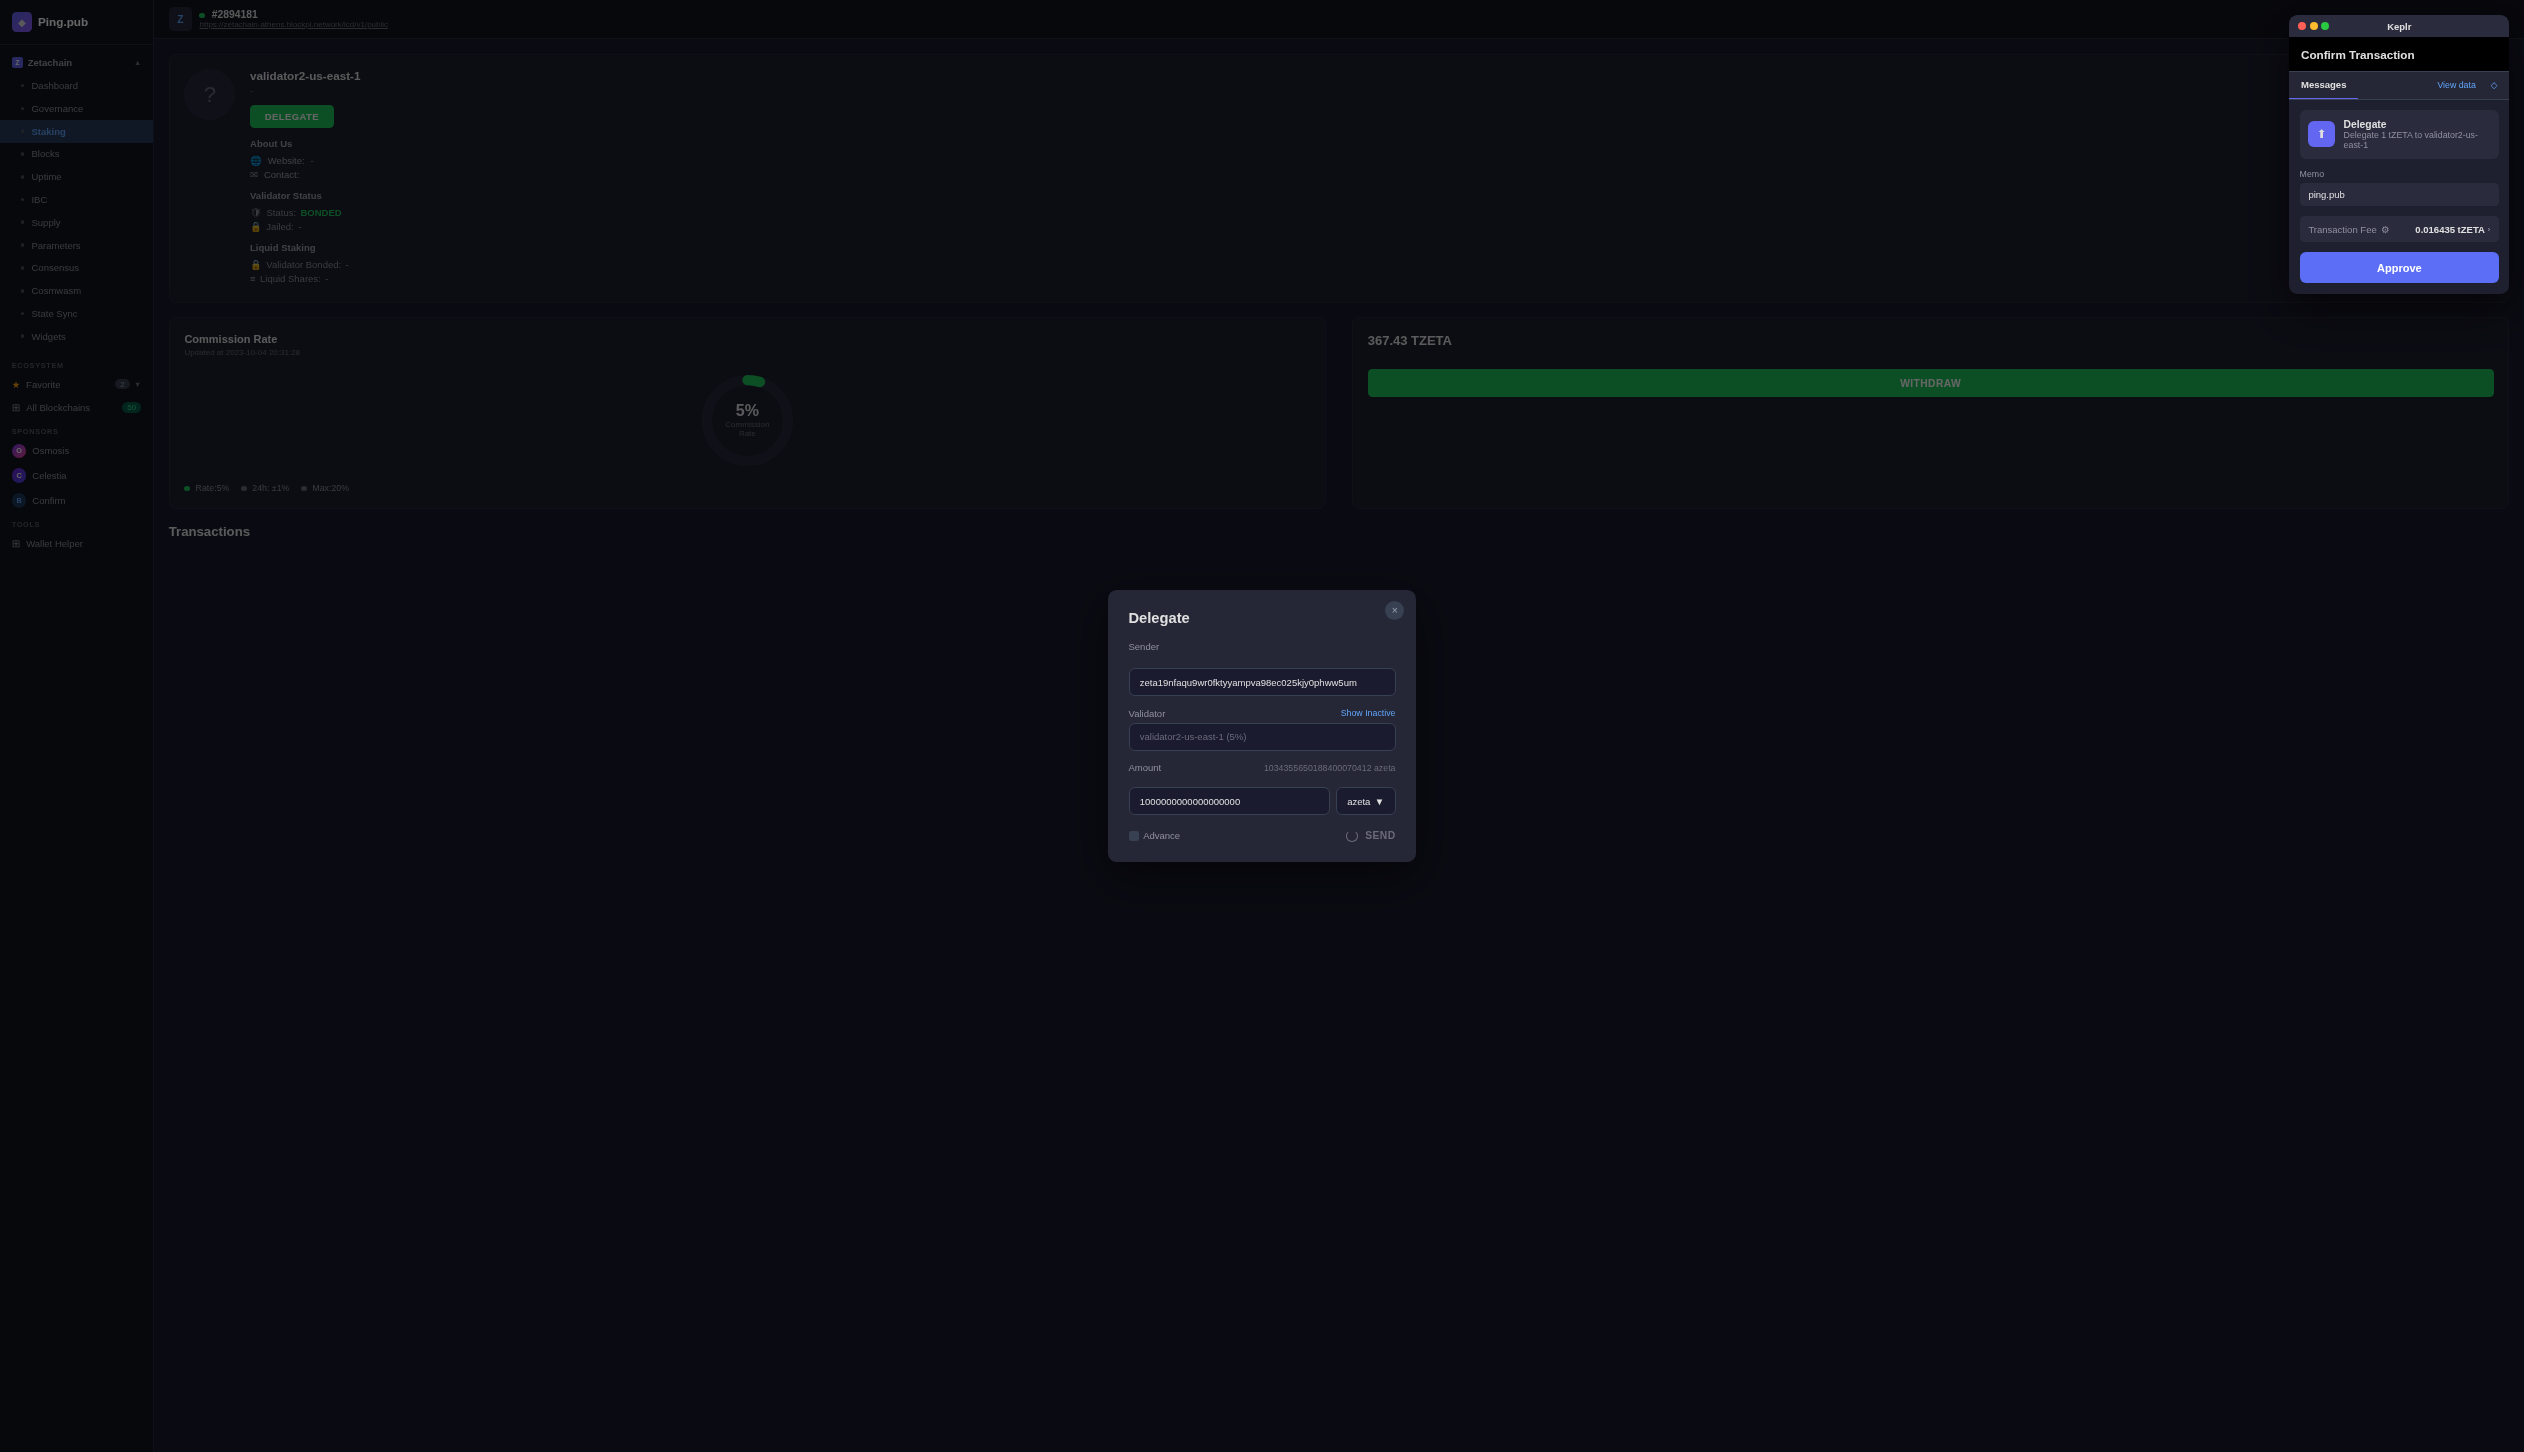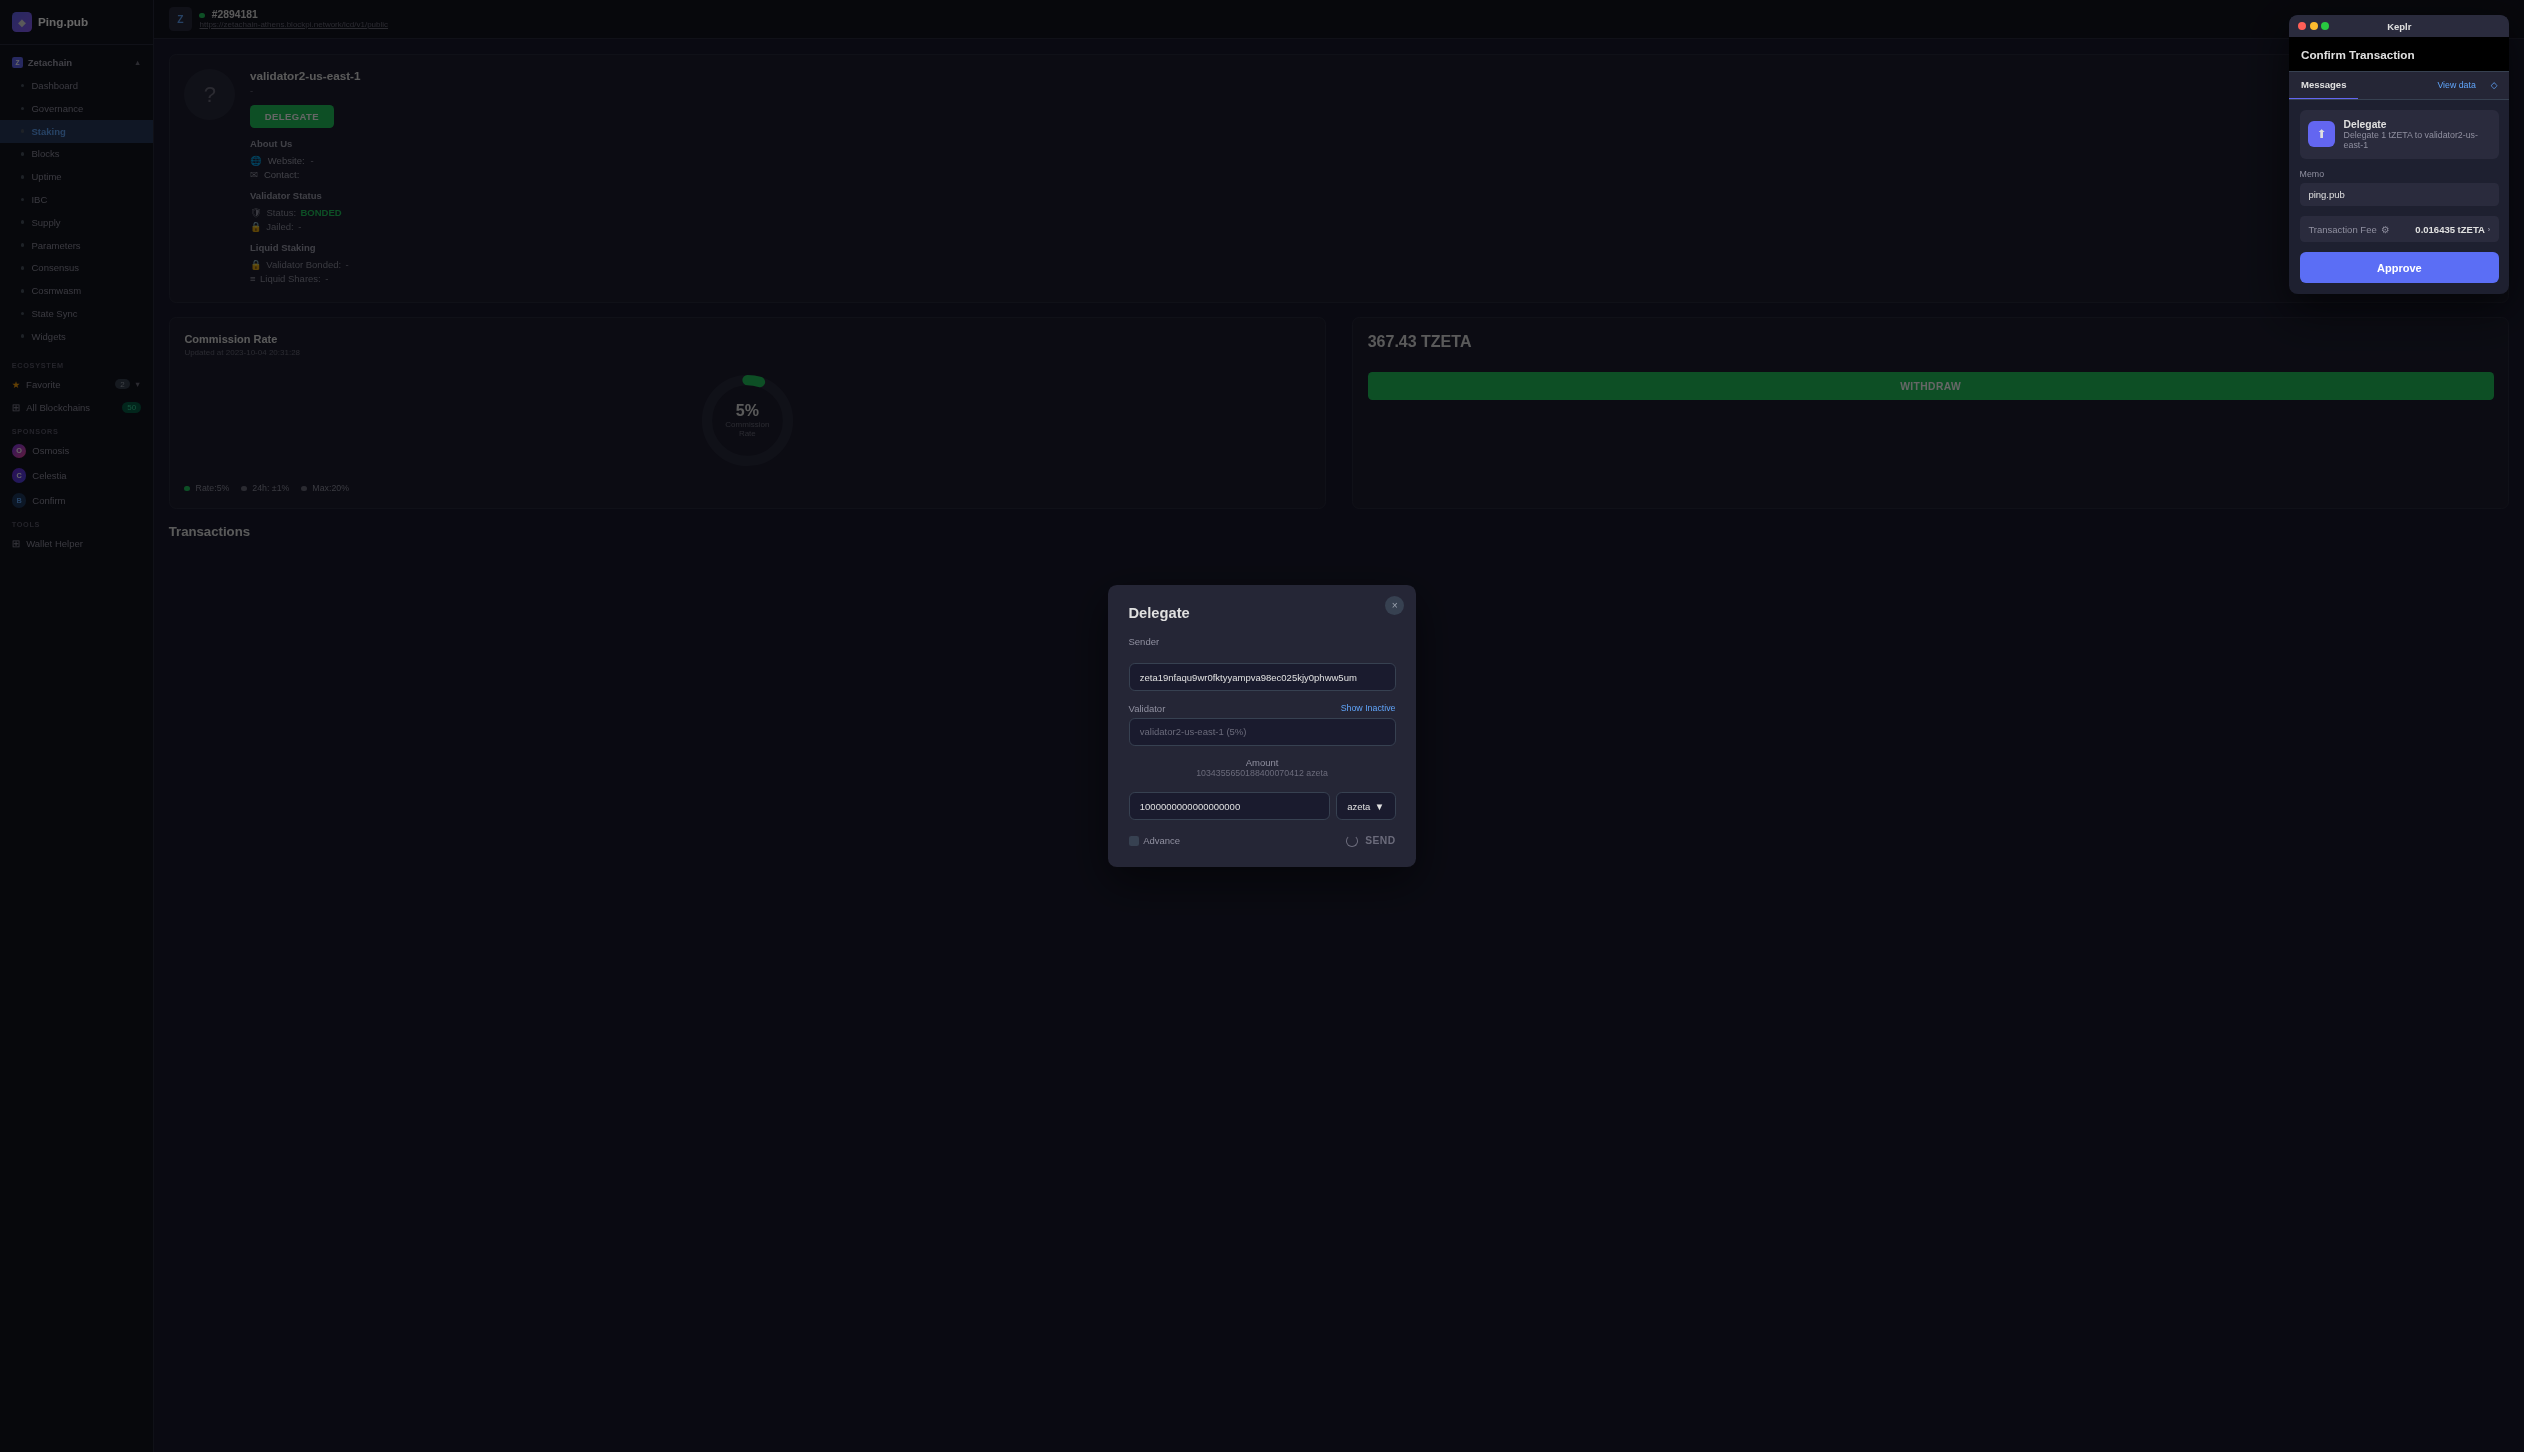--- a/index.html
+++ b/index.html
@@ -191,21 +191,21 @@
     .commission-center {
       position: absolute; top: 50%; left: 50%;
       transform: translate(-50%, -50%);
       text-align: center;
     }
     .commission-pct { font-size: 16px; font-weight: 700; color: #e0e0e0; }
     .commission-label { font-size: 8px; color: #6b6b7b; }
     .commission-stats { display: flex; gap: 11.7px; font-size: 8.8px; color: #9090a0; }
     .commission-stat-dot { display: inline-block; width: 5.9px; height: 5.9px; border-radius: 50%; margin-right: 2.9px; }
 
-    .rewards-value { font-size: 16px; font-weight: 700; color: #e0e0e0; margin-bottom: 5.9px; }
+    .rewards-value { font-size: 13px; font-weight: 700; color: #e0e0e0; margin-bottom: 5.9px; }
     .withdraw-btn {
       width: 100%;
       background: #22c55e;
       color: #fff;
       border: none;
       border-radius: 4.4px;
       padding: 8.8px;
       font-size: 10.3px;
       font-weight: 700;
       cursor: pointer;
@@ -260,21 +260,21 @@
       background: #1a1b2e;
       border: 0.7px solid #374151;
       border-radius: 5.9px;
       padding: 7.3px 10.3px;
       color: #6b6b7b;
       font-size: 9.5px;
       margin-bottom: 11.7px;
       outline: none;
       appearance: none;
     }
-    .amount-row { display: flex; align-items: center; justify-content: space-between; margin-bottom: 14px; flex-direction: column; }
+    .amount-row { display: flex; align-items: center; justify-content: space-between; margin-bottom: 14px; }
     .amount-label { font-size: 9.5px; color: #9090a0; }
     .amount-available { font-size: 8.8px; color: #6b6b7b; }
     .amount-input-row { display: flex; gap: 5.9px; margin-bottom: 14.7px; }
     .amount-input {
       flex: 1;
       background: #1a1b2e;
       border: 0.7px solid #374151;
       border-radius: 5.9px;
       padding: 7.3px 10.3px;
       color: #e0e0e0;

